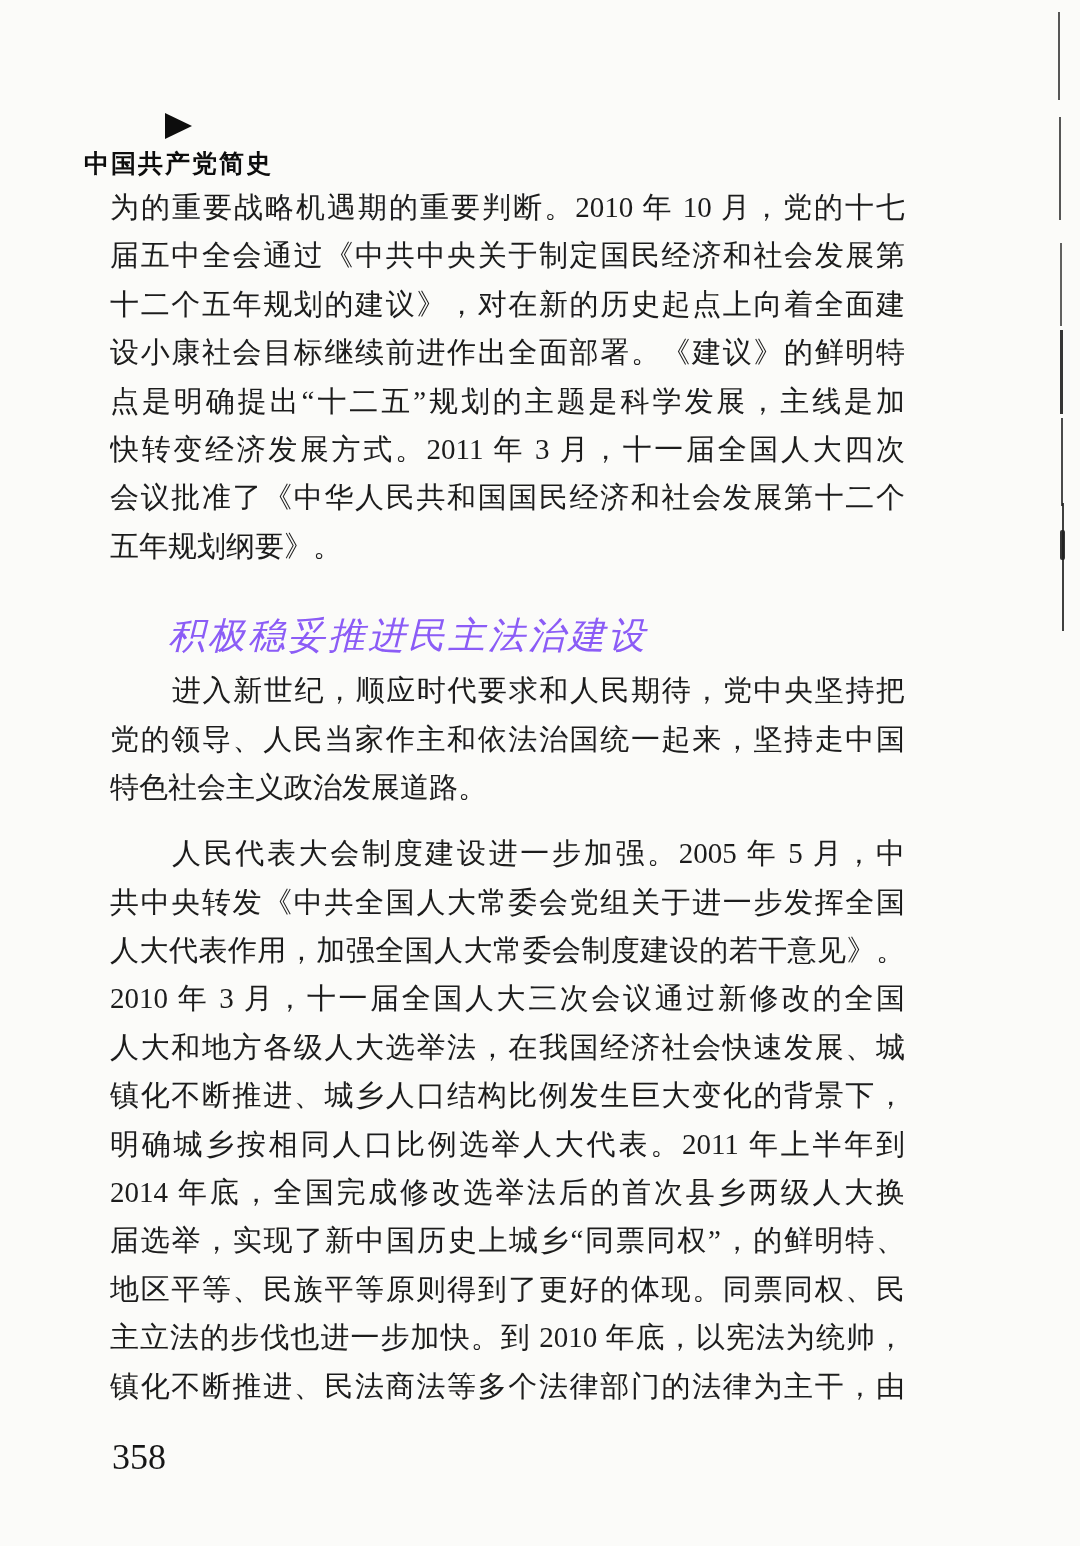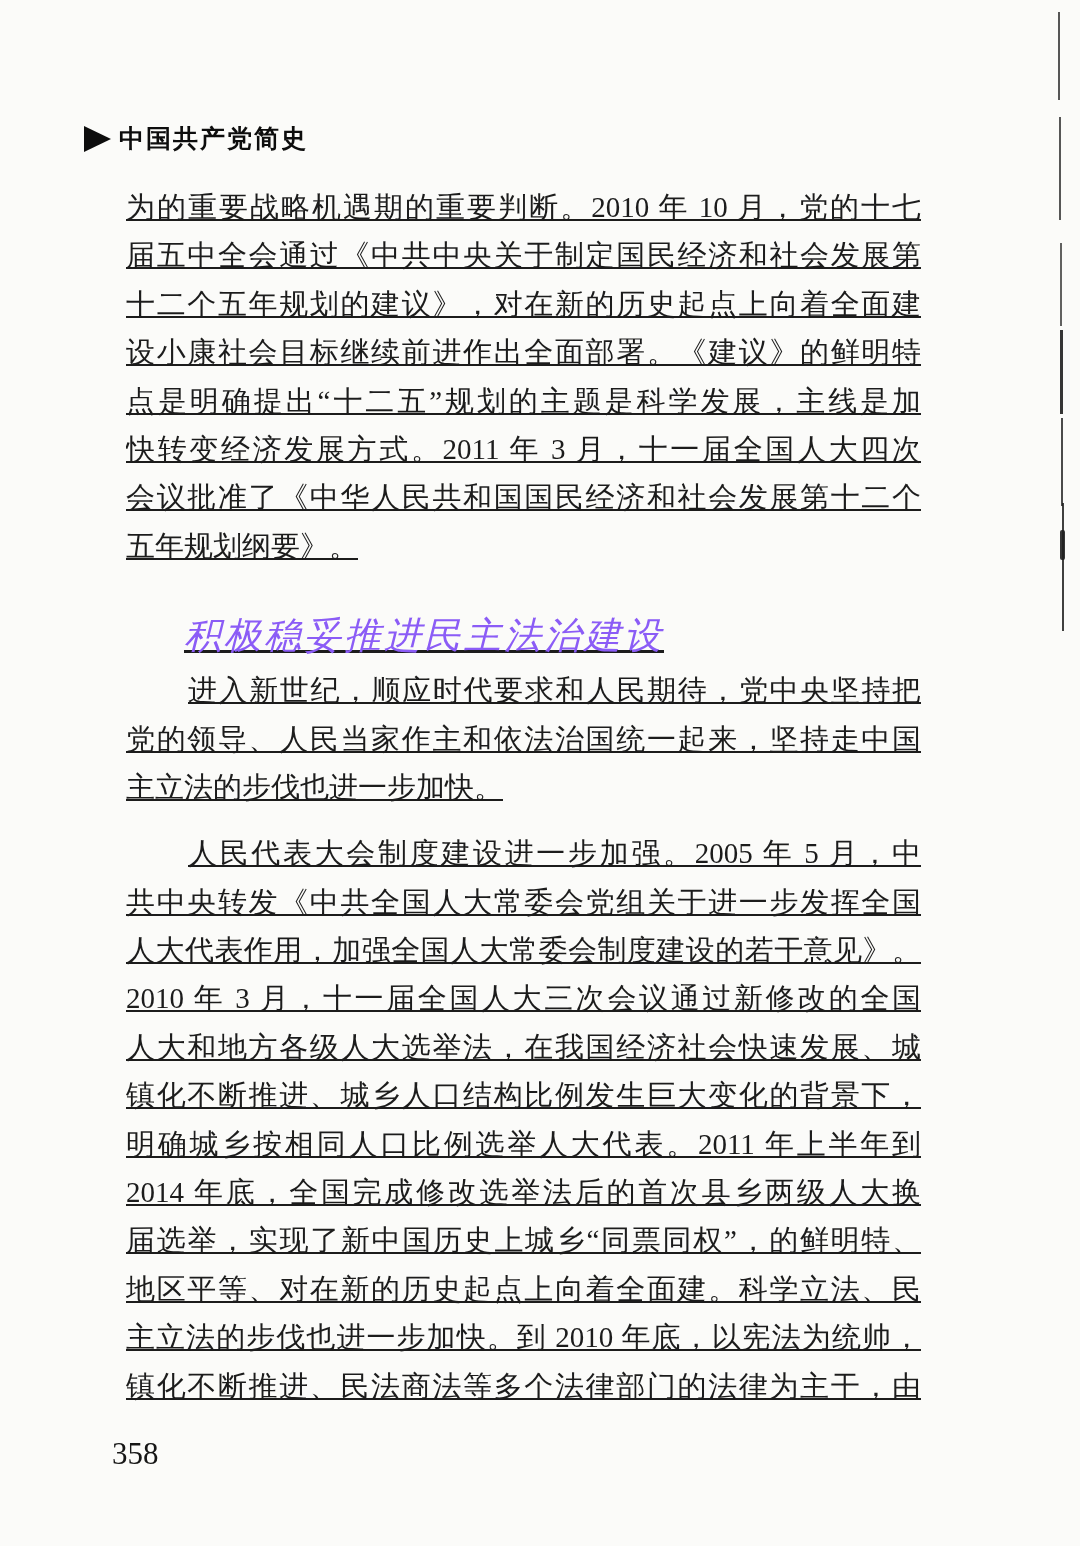--- a/index.html
+++ b/index.html
@@ -3,47 +3,47 @@
 <meta charset="utf-8">
 <style>
   html,body { margin:0; padding:0; background:#e8e8e6; }
   .page {
     position:relative; width:1080px; height:1546px;
     background:#fbfbf9; overflow:hidden;
     font-family:"Liberation Serif","DejaVu Serif",serif;
     color:#1c1c1c;
   }
   
-  .running-header { position:absolute; left:84px; top:122px; display:flex; align-items:center; gap:8px; }
+  .running-header { position:absolute; left:84px; top:113px; display:flex; align-items:center; gap:8px;flex-direction:column; }
   .tri-icon {
     width:0; height:0;
     border-top:13px solid transparent; border-bottom:13px solid transparent;
     border-left:27px solid #0d0d0d;
   }
   .book-title {
     font-family:"Liberation Sans","DejaVu Sans",sans-serif;
     font-weight:bold; font-size:25px; letter-spacing:2px; color:#0d0d0d;
   }
   
-  .content { position:absolute; left:126px; top:183px; width:795px;text-decoration:underline; }
+  .content { position:absolute; left:110px; top:183px; width:795px; }
   .line {
     font-size:29px; line-height:48.4px; height:48.4px;
     text-align:justify; text-align-last:justify; text-justify:inter-character;
     overflow:hidden; white-space:normal;
   }
   .line.para-end { text-align-last:left; }
   .line.indent { padding-left:62px; }
   .section-heading {
     margin-top:36px; height:60px; line-height:60px;
     font-size:37px; font-style:italic; letter-spacing:3px;
     padding-left:58px; color:#8b5cf6;
   }
   .para2 { }
   .para3 { margin-top:18px; }
-  .page-number { position:absolute; left:112px; top:1436px; font-size:31px; color:#161616; }
+  .page-number { position:absolute; left:112px; top:1436px; font-size:36px; color:#161616; }
   
   .scan-seg { position:absolute; background:#1f1f1f; width:2px; }
   .seg-a { left:1058px; top:12px;  height:88px;  opacity:.75; }
   .seg-b { left:1059px; top:117px; height:103px; opacity:.75; }
   .seg-c { left:1060px; top:243px; height:83px;  opacity:.7; }
   .seg-d { left:1060px; top:330px; height:84px;  opacity:.9; width:3px; }
   .seg-e { left:1061px; top:418px; height:88px;  opacity:.8; }
   .seg-f { left:1062px; top:503px; height:128px; opacity:.85; }
   .seg-g { left:1060px; top:530px; height:30px;  width:5px; opacity:.9; border-radius:2px; }
 </style>
@@ -68,34 +68,34 @@
       <div class="line">快转变经济发展方式。2011 年 3 月，十一届全国人大四次</div>
       <div class="line">会议批准了《中华人民共和国国民经济和社会发展第十二个</div>
       <div class="line para-end">五年规划纲要》。</div>
     </div>
 
     <div class="section-heading">积极稳妥推进民主法治建设</div>
 
     <div class="para2">
       <div class="line indent">进入新世纪，顺应时代要求和人民期待，党中央坚持把</div>
       <div class="line">党的领导、人民当家作主和依法治国统一起来，坚持走中国</div>
-      <div class="line para-end">主立法的步伐也进一步加快。</div>
+      <div class="line para-end">特色社会主义政治发展道路。</div>
     </div>
 
     <div class="para3">
       <div class="line indent">人民代表大会制度建设进一步加强。2005 年 5 月，中</div>
       <div class="line">共中央转发《中共全国人大常委会党组关于进一步发挥全国</div>
       <div class="line">人大代表作用，加强全国人大常委会制度建设的若干意见》。</div>
       <div class="line">2010 年 3 月，十一届全国人大三次会议通过新修改的全国</div>
       <div class="line">人大和地方各级人大选举法，在我国经济社会快速发展、城</div>
       <div class="line">镇化不断推进、城乡人口结构比例发生巨大变化的背景下，</div>
       <div class="line">明确城乡按相同人口比例选举人大代表。2011 年上半年到</div>
       <div class="line">2014 年底，全国完成修改选举法后的首次县乡两级人大换</div>
       <div class="line">届选举，实现了新中国历史上城乡“同票同权”，的鲜明特、</div>
-      <div class="line">地区平等、对在新的历史起点上向着全面建。科学立法、民</div>
+      <div class="line">地区平等、民族平等原则得到了更好的体现。同票同权、民</div>
       <div class="line">主立法的步伐也进一步加快。到 2010 年底，以宪法为统帅，</div>
       <div class="line">镇化不断推进、民法商法等多个法律部门的法律为主干，由</div>
     </div>
 
   </div>
 
   <div class="page-number">358</div>
 
   <div class="scan-seg seg-a"></div>
   <div class="scan-seg seg-b"></div>

